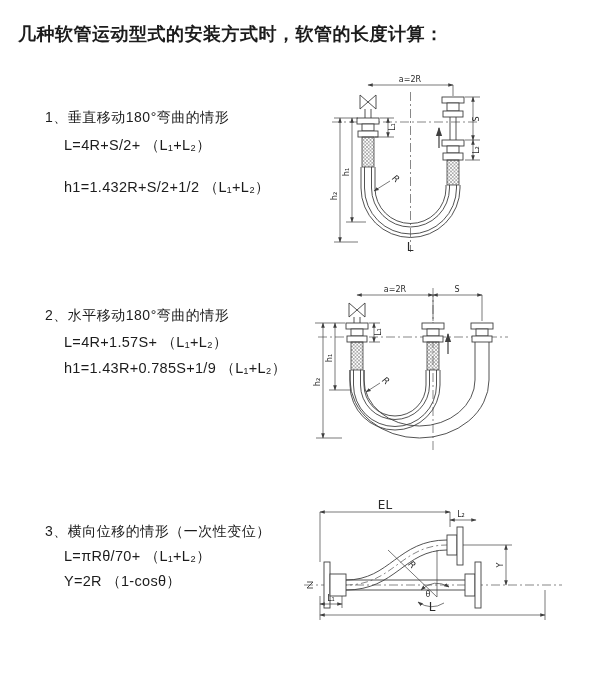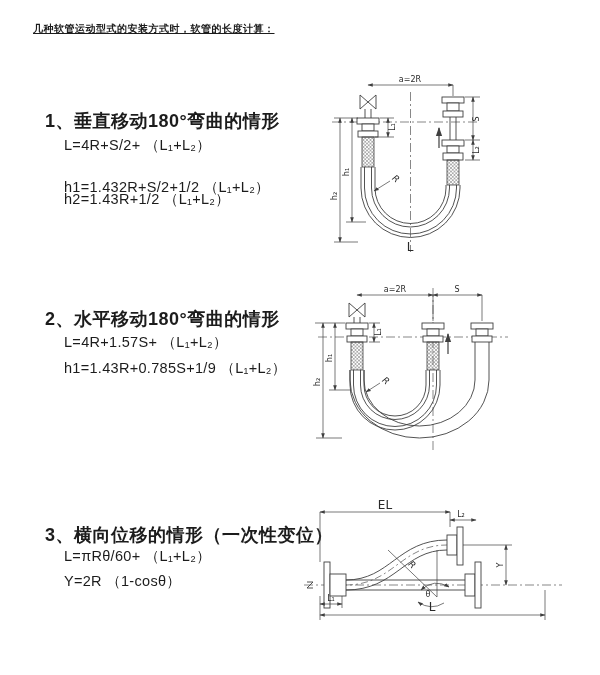--- a/index.html
+++ b/index.html
@@ -1,19 +1,19 @@
 <!DOCTYPE html>
 <html><head>
 <meta charset="utf-8">
 <style>
   html,body{margin:0;padding:0;background:#fff;}
   .page{position:relative;width:600px;height:675px;background:#ffffff;overflow:hidden;
         font-family:"Liberation Sans", sans-serif;color:#1c1c1c;}
-  .title{position:absolute;left:33px;top:22px;font-size:10px;font-weight:bold;letter-spacing:.5px;text-decoration:underline;}
-  .heading{position:absolute;left:45px;font-size:18px;font-weight:bold;letter-spacing:.5px;}
+  .title{position:absolute;left:18px;top:22px;font-size:18px;font-weight:bold;letter-spacing:.5px;}
+  .heading{position:absolute;left:45px;font-size:14px;font-weight:normal;letter-spacing:.5px;}
   .formula{position:absolute;left:64px;font-size:14.5px;font-weight:500;letter-spacing:.3px;}
   svg.diagram{position:absolute;}
   svg .ln{stroke:#3f3f3f;stroke-width:.9;fill:none;}
   svg .dim{stroke:#3f3f3f;stroke-width:.7;fill:none;}
   svg .cl{stroke:#555;stroke-width:.7;fill:none;stroke-dasharray:9 3 2 3;}
   svg .fit{stroke:#3f3f3f;stroke-width:.9;fill:#ffffff;}
   svg .braid{stroke:#3f3f3f;stroke-width:.8;}
   svg text{font-family:"DejaVu Sans", sans-serif;font-size:8px;fill:#2a2a2a;}
   svg text.big{font-size:12px;}
   svg text.med{font-size:9px;font-style:italic;}
@@ -21,21 +21,20 @@
 </head>
 <body>
 
 <div class="page">
 
   <div class="title">几种软管运动型式的安装方式时，软管的长度计算：</div>
 
   <div class="heading" style="top:109px">1、垂直移动180°弯曲的情形</div>
   <div class="formula" style="top:136px">L=4R+S/2+ （L₁+L₂）</div>
   <div class="formula" style="top:178px">h1=1.432R+S/2+1/2 （L₁+L₂）</div>
-  <div class="formula" style="top:190px">h2=1.43R+1/2 （L₁+L₂）</div>
 
   <svg class="diagram" style="left:318px;top:70px" width="268" height="190" viewBox="0 0 268 190">
     <defs>
       <marker id="d1a" viewBox="0 0 10 10" refX="9" refY="5" markerWidth="7.5" markerHeight="7.5" orient="auto-start-reverse">
         <path d="M0,1.5 L10,5 L0,8.5 z" fill="#3f3f3f"></path>
       </marker>
       <pattern id="b1" width="3.5" height="3.5" patternUnits="userSpaceOnUse">
         <path d="M0,3.5 L3.5,0 M0,0 L3.5,3.5" stroke="#6a6a6a" stroke-width="0.5"></path>
       </pattern>
     </defs>
@@ -184,21 +183,21 @@
       <text x="85" y="12" text-anchor="middle">a=2R</text>
       <text x="147" y="12" text-anchor="middle">S</text>
       <text transform="rotate(-90 71 52)" x="71" y="52" text-anchor="middle">L₁</text>
       <text transform="rotate(-90 22 78)" x="22" y="78" text-anchor="middle">h₁</text>
       <text transform="rotate(-90 10 102)" x="10" y="102" text-anchor="middle">h₂</text>
       <text class="med" transform="rotate(40 74 103)" x="74" y="103" text-anchor="middle">R</text>
     </g>
   </svg>
 
   <div class="heading" style="top:523px">3、横向位移的情形（一次性变位）</div>
-  <div class="formula" style="top:547px">L=πRθ/60+ （L₁+L₂）</div>
+  <div class="formula" style="top:547px">L=πRθ/70+ （L₁+L₂）</div>
   <div class="formula" style="top:572px">Y=2R （1-cosθ）</div>
 
   <svg class="diagram" style="left:300px;top:498px" width="300" height="160" viewBox="0 0 300 160">
     <defs>
       <marker id="d3a" viewBox="0 0 10 10" refX="9" refY="5" markerWidth="7.5" markerHeight="7.5" orient="auto-start-reverse">
         <path d="M0,1.5 L10,5 L0,8.5 z" fill="#3f3f3f"></path>
       </marker>
     </defs>
 
     <g>

